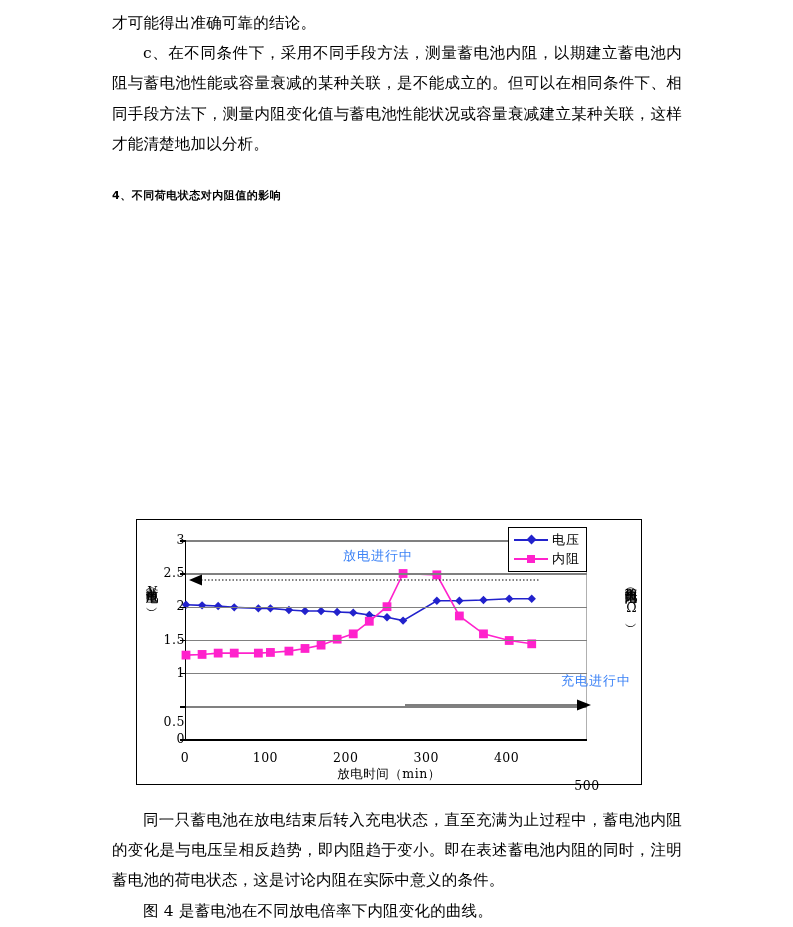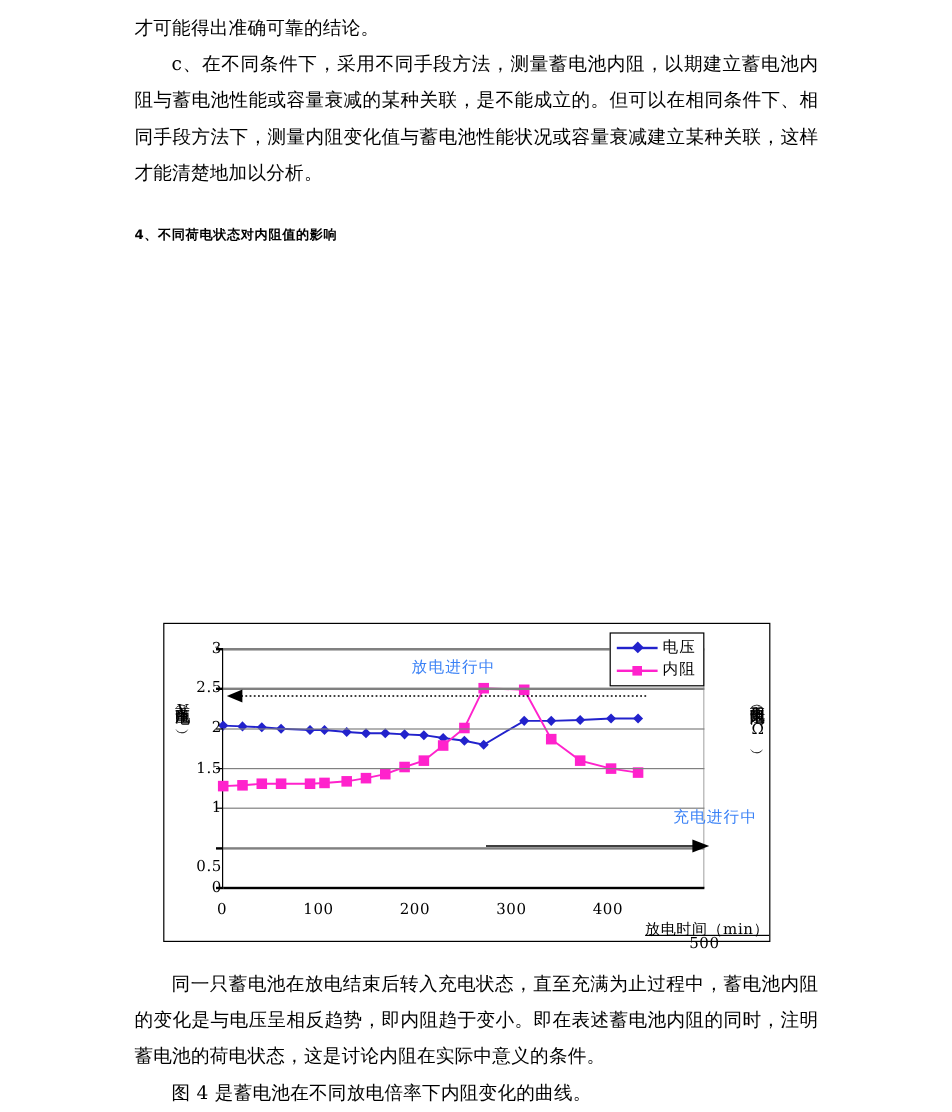--- a/index.html
+++ b/index.html
@@ -132,24 +132,23 @@
     text-align: center;
     font-size: 12.5px;
     font-family: "DejaVu Serif","Liberation Serif",serif;
     letter-spacing: 0.5px;
     color: #000;
   }
   .xaxis-title {
     position: absolute;
     left: 0; right: 0;
     top: 246px;
-    text-align: right;
+    text-align: center;
     font-size: 12.5px;
     letter-spacing: 0.5px;
-    text-decoration: underline;
   }
   .annot {
     position: absolute;
     font-size: 13px;
     letter-spacing: 1px;
     white-space: nowrap;
     color: #3b82f6;
   }
   .legend-box {
     position: absolute;

